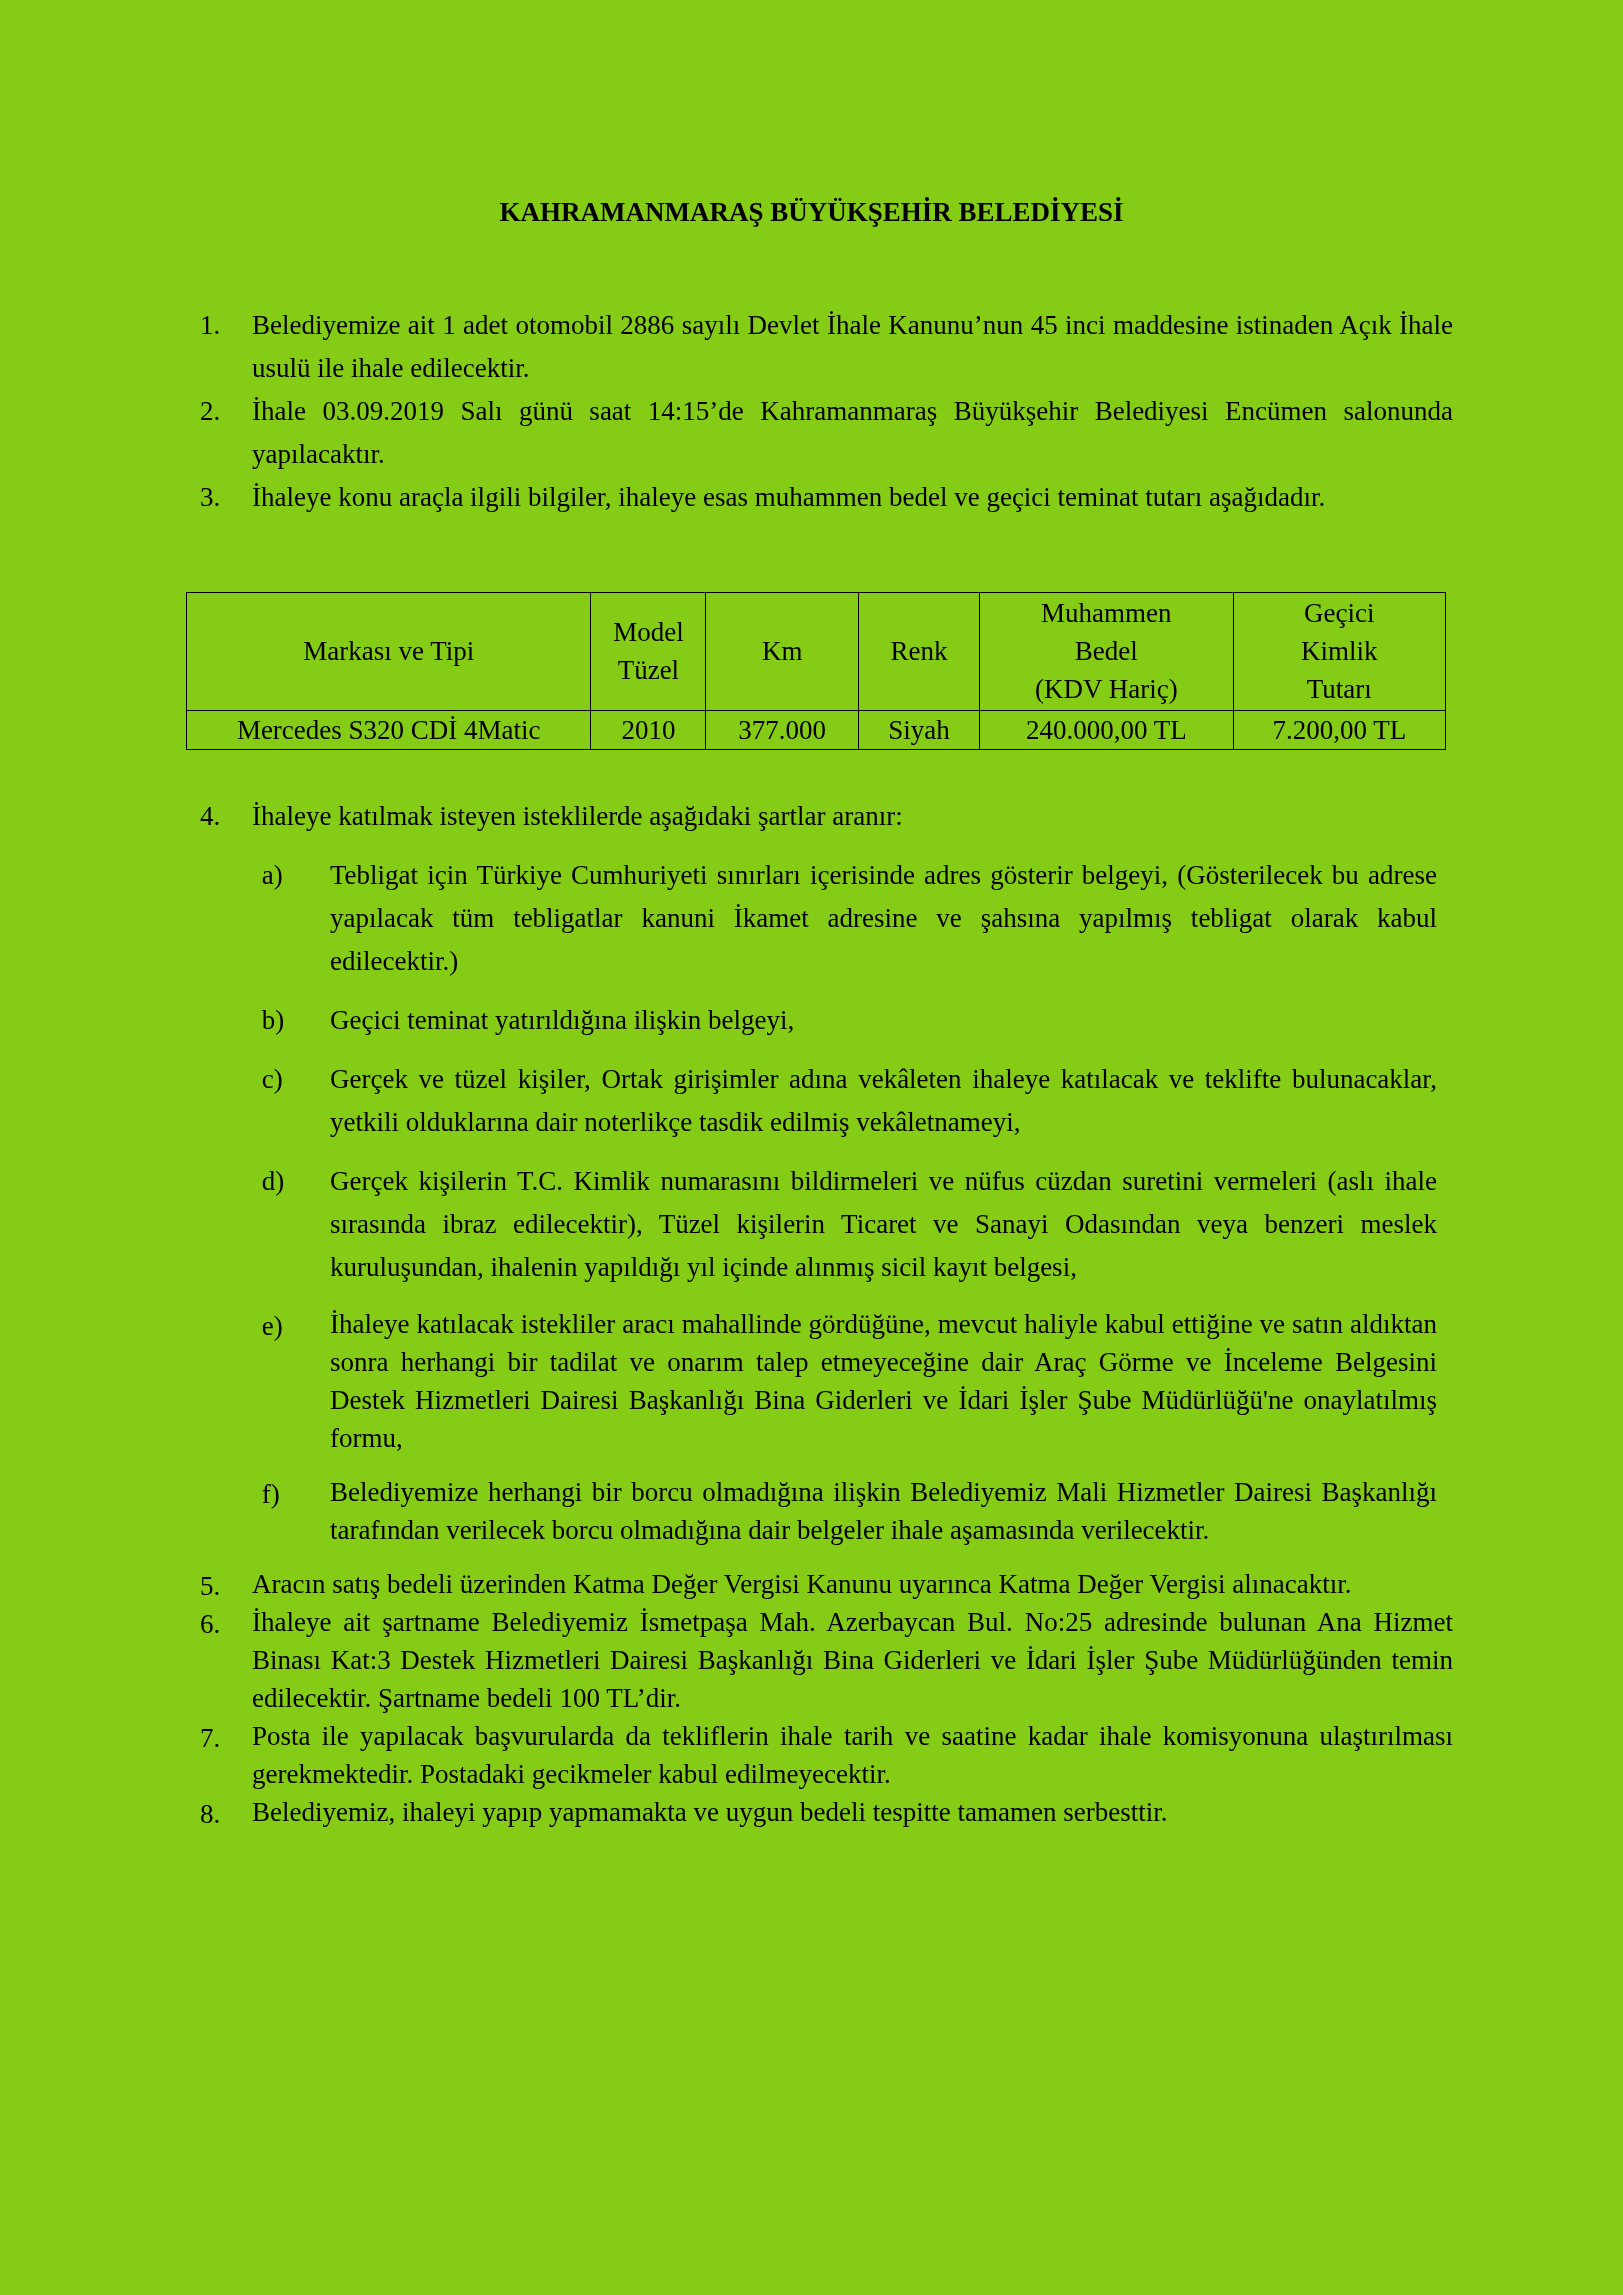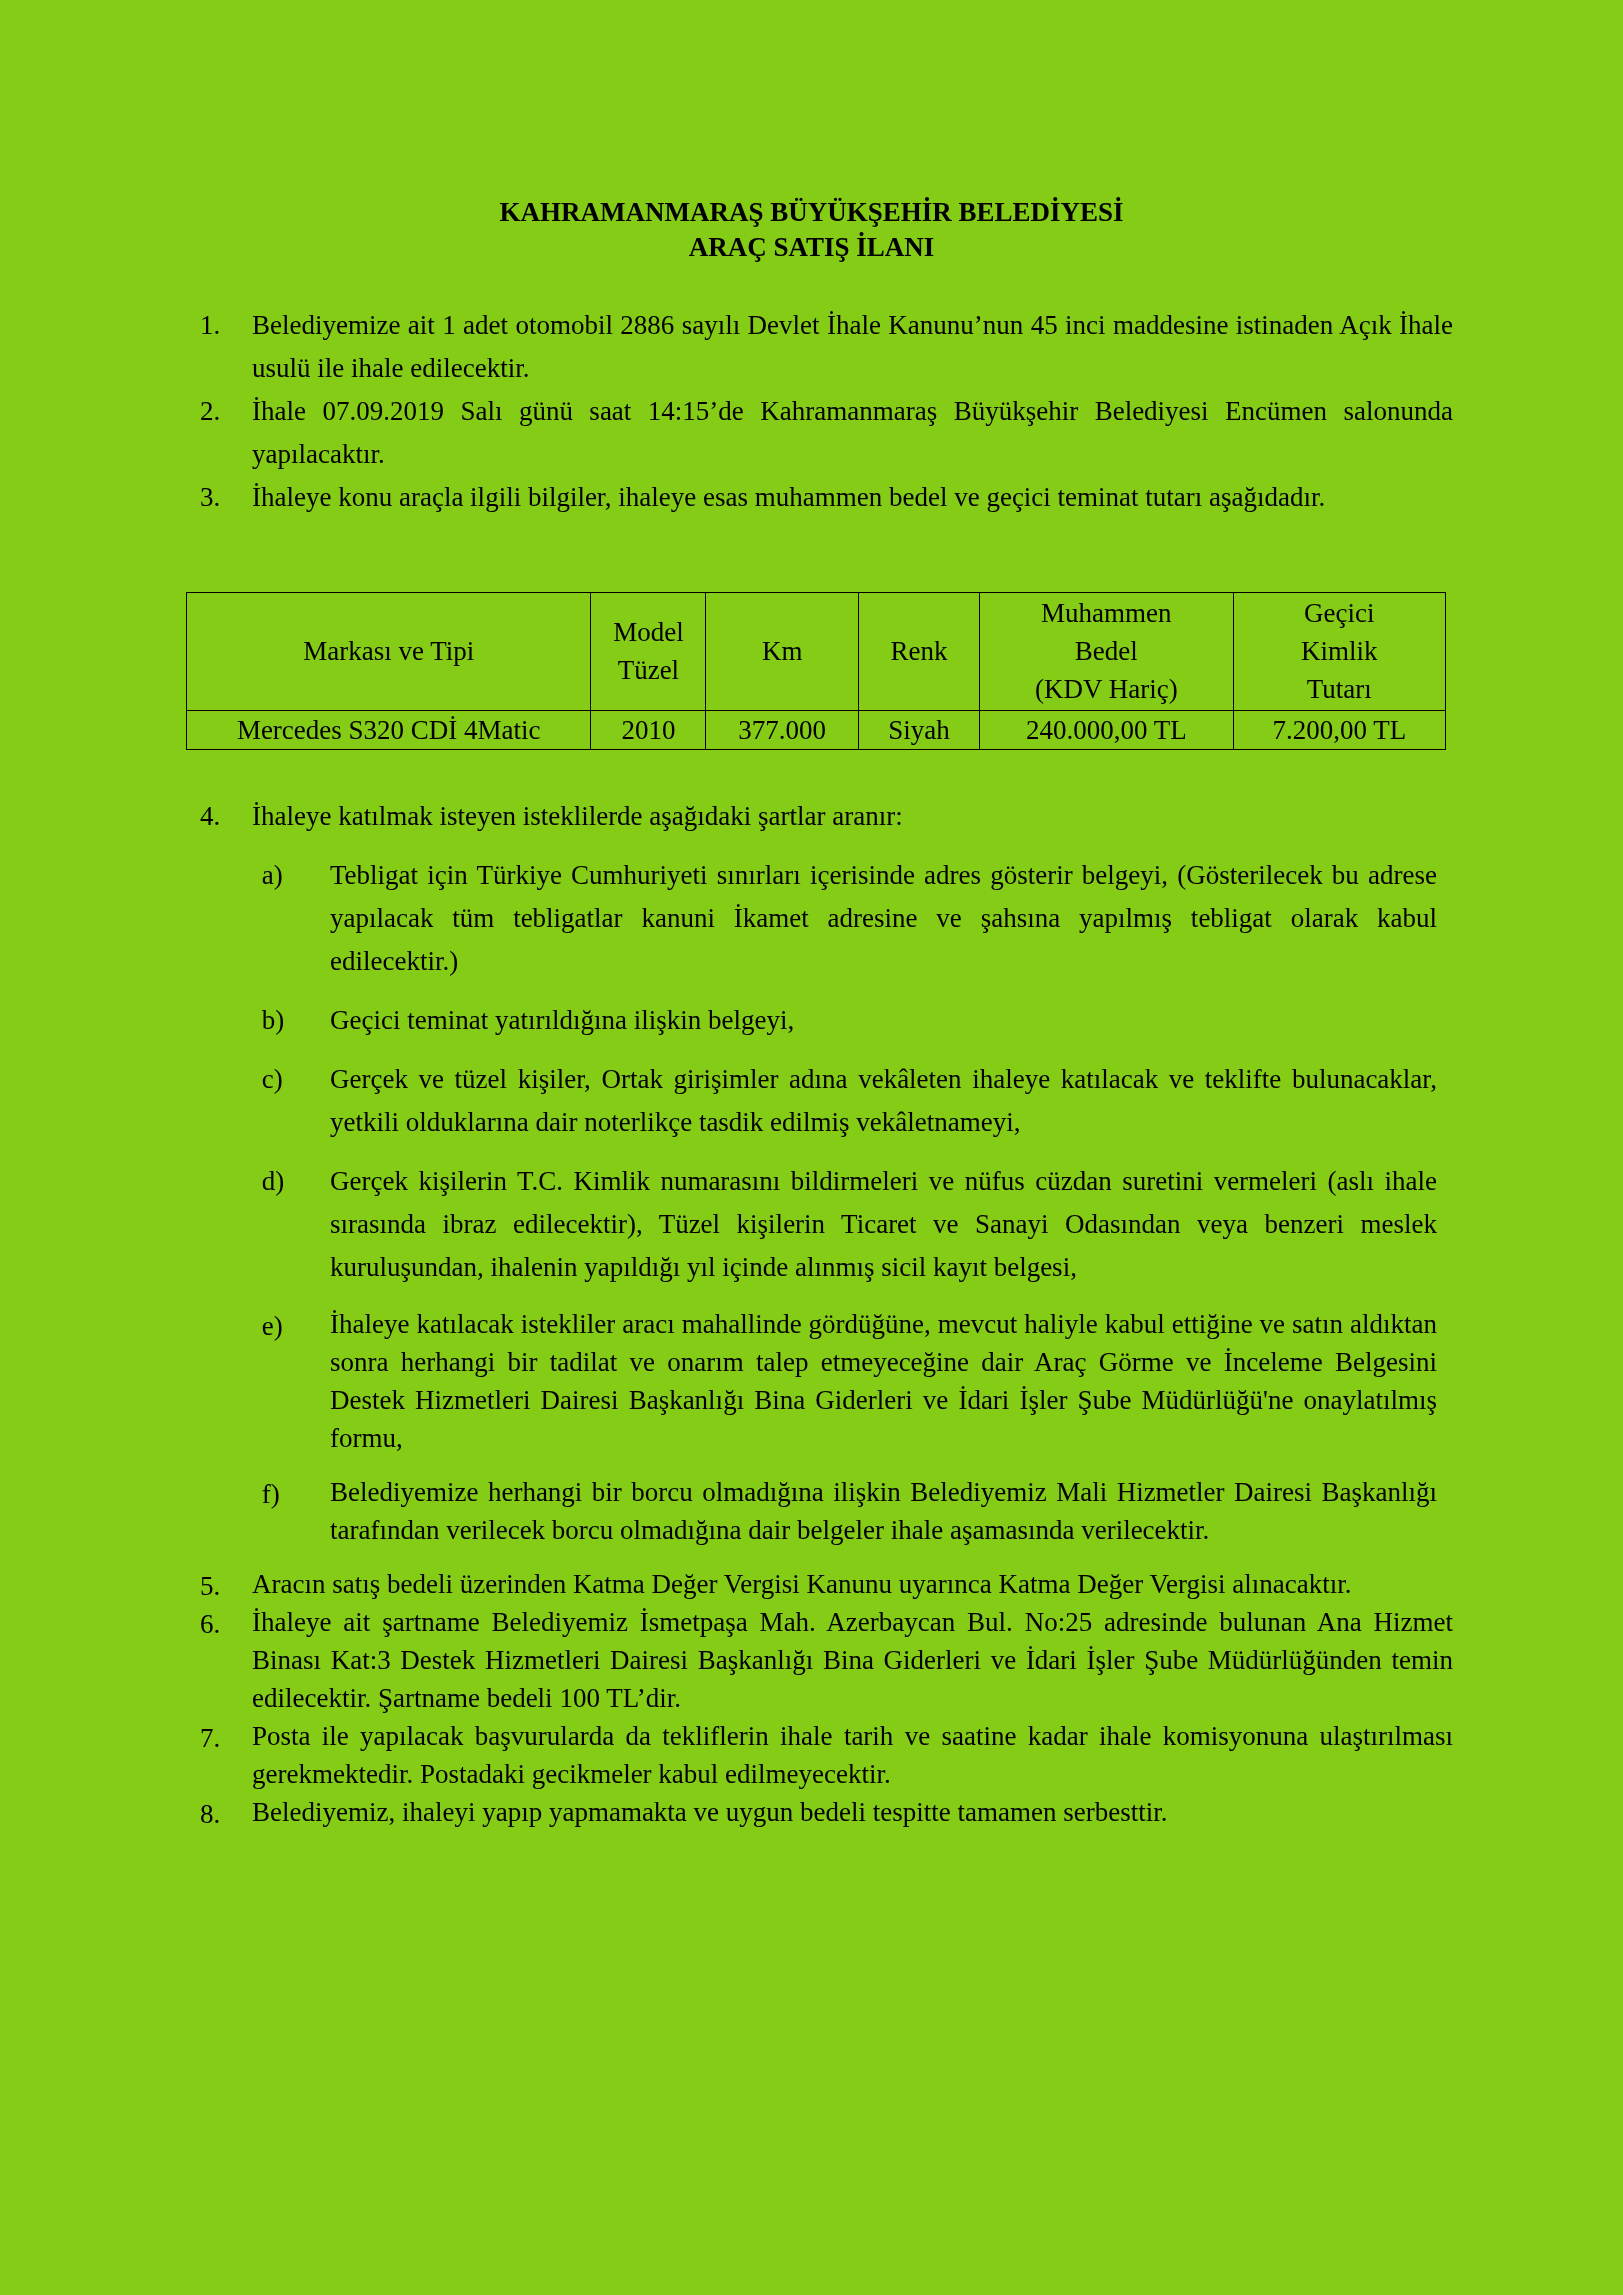--- a/index.html
+++ b/index.html
@@ -22,31 +22,30 @@
   .sub .letter { position: absolute; left: 9.8px; top: 0; }
   .sub p { margin: 16px; text-align: justify; }
 </style>
 </head>
 <body>
 
 <div class="page">
 
   <div class="title-block">
     <div>KAHRAMANMARAŞ BÜYÜKŞEHİR BELEDİYESİ</div>
-    <div>ARAÇ SATIŞ İLANI</div>
   </div>
 
   <div class="list">
     <div class="item justify-first">
       <span class="num">1.</span>
       <p>Belediyemize ait 1 adet otomobil 2886 sayılı Devlet İhale Kanunu’nun 45 inci maddesine istinaden Açık İhale usulü ile ihale edilecektir.</p>
     </div>
     <div class="item">
       <span class="num">2.</span>
-      <p>İhale 07.09.2019 Salı günü saat 14:15’de Kahramanmaraş Büyükşehir Belediyesi Encümen salonunda yapılacaktır.</p>
+      <p>İhale 03.09.2019 Salı günü saat 14:15’de Kahramanmaraş Büyükşehir Belediyesi Encümen salonunda yapılacaktır.</p>
     </div>
     <div class="item">
       <span class="num">3.</span>
       <p>İhaleye konu araçla ilgili bilgiler, ihaleye esas muhammen bedel ve geçici teminat tutarı aşağıdadır.</p>
     </div>
   </div>
 
   <div class="table-wrap">
     <table>
       <colgroup>

